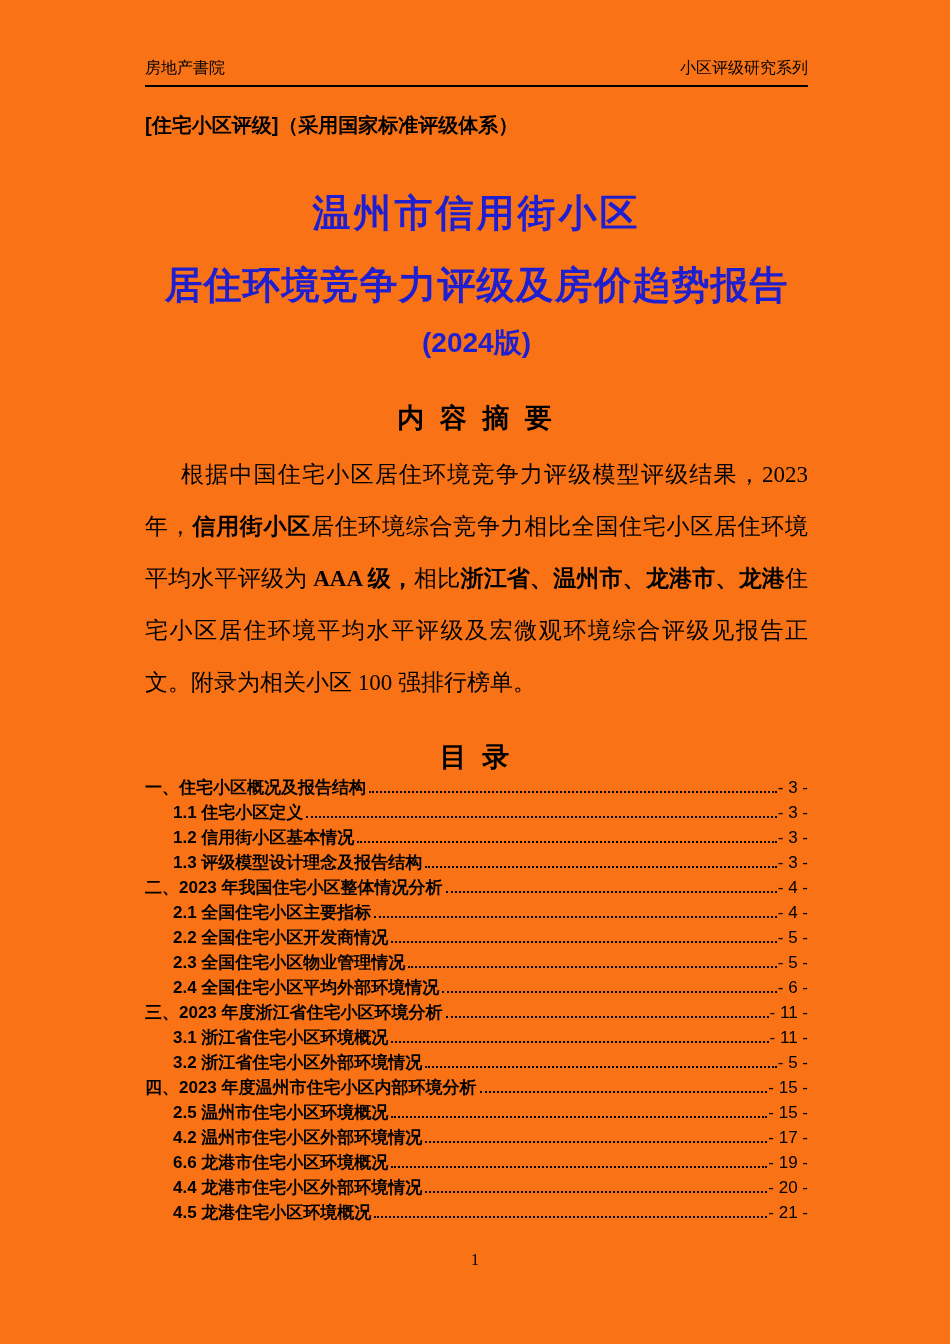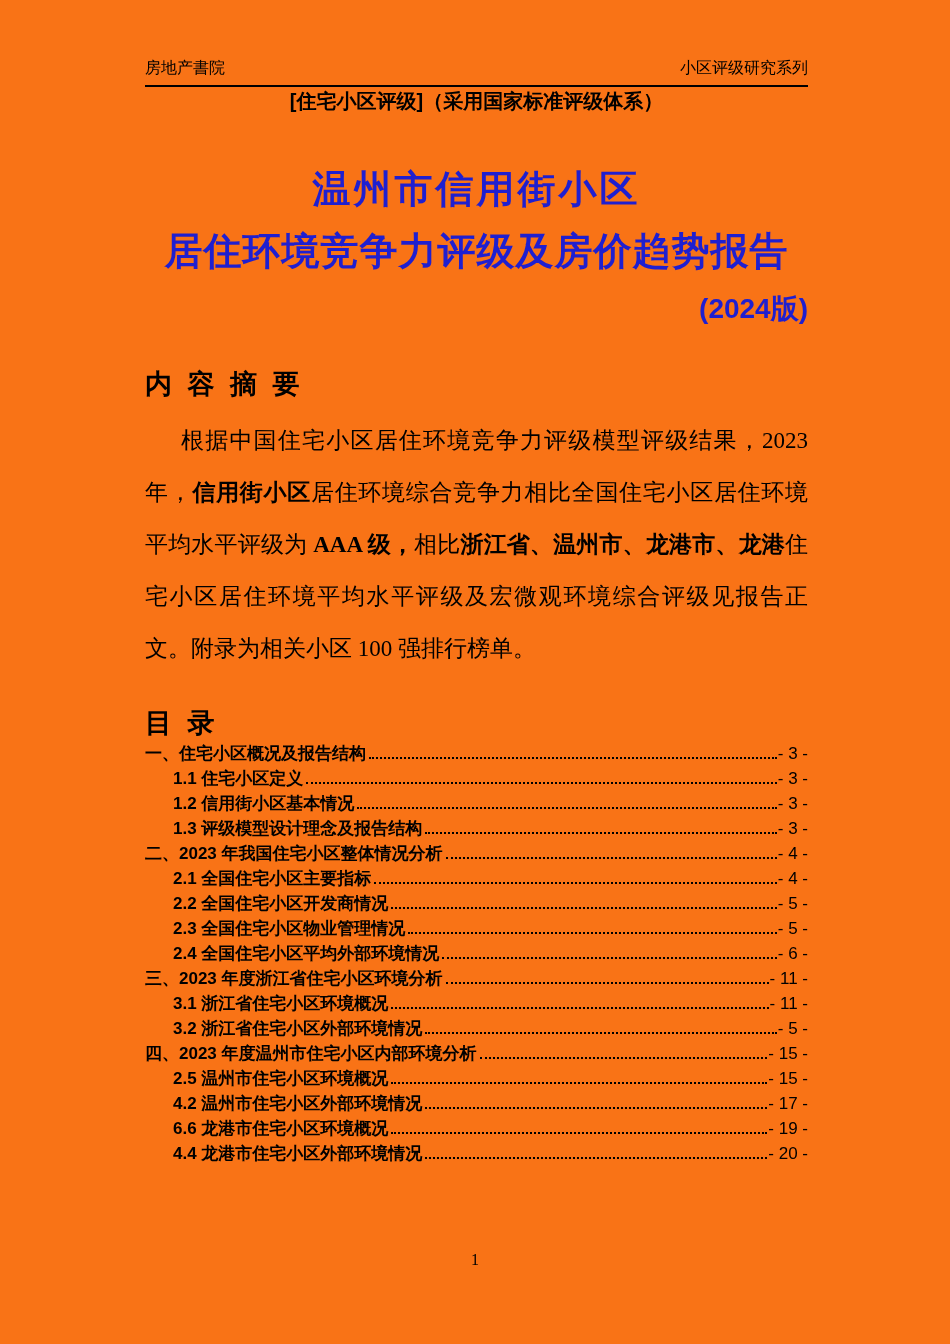--- a/index.html
+++ b/index.html
@@ -14,40 +14,41 @@
     overflow:hidden;
   }
   .header{
     display:flex;justify-content:space-between;align-items:flex-end;
     font-family:"Liberation Sans","DejaVu Sans",sans-serif;
     font-size:16px;line-height:20px;
     border-bottom:2px solid #000;
     padding-bottom:7px;
   }
   .subtitle{
+    margin-top:24px;
     font-family:"Liberation Sans","DejaVu Sans",sans-serif;
-    font-weight:bold;font-size:20px;line-height:28px;text-align:center;
+    font-weight:bold;font-size:20px;line-height:28px;
   }
   .title1{
     margin-top:50px;text-align:center;
     font-family:"Liberation Sans","DejaVu Sans",sans-serif;
     font-weight:bold;font-size:38px;line-height:48px;letter-spacing:3px;
   }
   .title2{
-    margin-top:14px;text-align:center;
+    margin-top:24px;text-align:center;
     font-family:"Liberation Sans","DejaVu Sans",sans-serif;
     font-weight:bold;font-size:38px;line-height:48px;letter-spacing:1px;
   }
   .version{
-    margin-top:16px;text-align:right;
+    margin-top:16px;text-align:center;
     font-family:"Liberation Sans","DejaVu Sans",sans-serif;
     font-weight:bold;font-size:28px;line-height:36px;
   }
   .sec-heading{
-    text-align:left;
+    text-align:center;
     font-family:"Liberation Sans","DejaVu Sans",sans-serif;
     font-weight:bold;font-size:27px;line-height:34px;letter-spacing:4px;
   }
   .h-abstract{margin-top:40px;}
   .h-toc{margin-top:31px;}
   .abstract{
     margin:14px 0 0 0;
     font-size:23px;line-height:52px;
     text-align:justify;
     text-indent:36px;
@@ -176,17 +177,22 @@
       <div class="toc-row sub">
         <span class="toc-label">6.6 龙港市住宅小区环境概况</span>
         <span class="toc-leader"></span>
         <span class="toc-page">- 19 -</span>
       </div>
       <div class="toc-row sub">
         <span class="toc-label">4.4 龙港市住宅小区外部环境情况</span>
         <span class="toc-leader"></span>
         <span class="toc-page">- 20 -</span>
       </div>
+      <div class="toc-row sub">
+        <span class="toc-label">4.5 龙港住宅小区环境概况</span>
+        <span class="toc-leader"></span>
+        <span class="toc-page">- 21 -</span>
+      </div>
     </div>
 
   <div class="footer">1</div>
 
 </div>
 
 </body></html>

